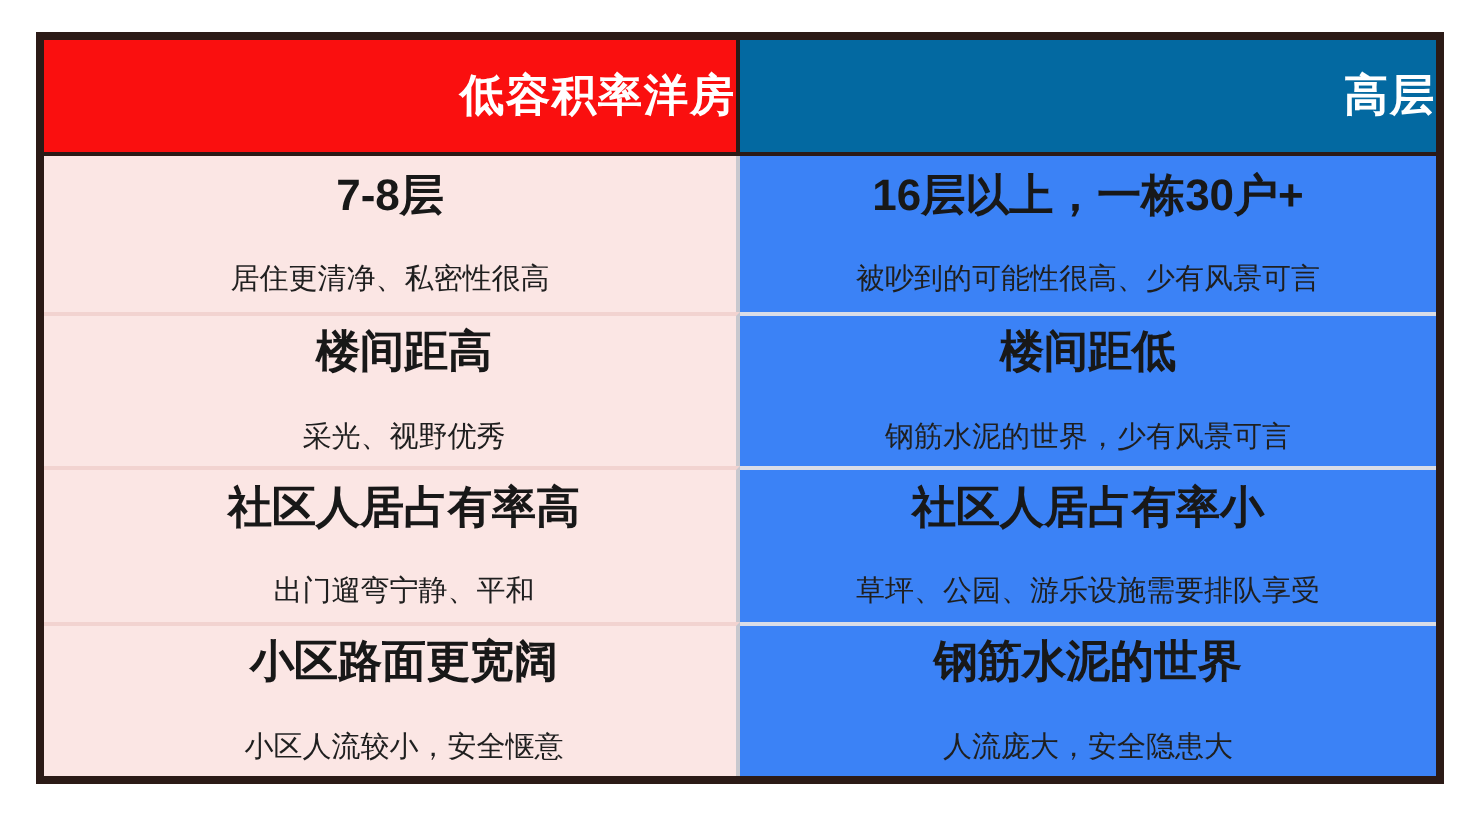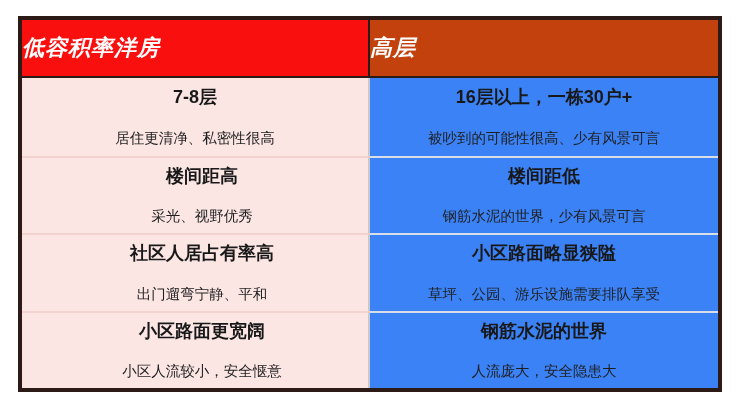--- a/index.html
+++ b/index.html
@@ -31,30 +31,29 @@
   .thead {
     display: flex;
     height: 56px;
     flex: 0 0 56px;
     border-bottom: 2px solid #2b1a16;
   }
   .th {
     flex: 1 1 50%;
     display: flex;
     align-items: center;
-    justify-content: flex-start;
+    justify-content: flex-end;
     box-sizing: border-box;
-    font-style: italic;
   }
   .th-left {
     background: #fa0f0f;
     border-right: 2px solid #2b1a16;
   }
   .th-right {
-    background: #c2410c;
+    background: #0369a1;
   }
   .th-label {
     color: #ffffff;
     font-size: 22px;
     font-weight: bold;
     letter-spacing: 1px;
     line-height: 1;
   }
 
   
@@ -84,21 +83,21 @@
   .td-left {
     background: #fbe6e4;
     border-right: 2px solid #c8c8ce;
   }
   .td-right {
     background: #3b82f6;
   }
 
   .cell-title {
     color: #181818;
-    font-size: 18px;
+    font-size: 22px;
     font-weight: bold;
     line-height: 1.25;
     text-align: center;
     white-space: nowrap;
   }
   .cell-sub {
     color: #1f1f1f;
     font-size: 14.5px;
     font-weight: normal;
     line-height: 1.3;
@@ -144,21 +143,21 @@
         <div class="cell-sub">钢筋水泥的世界，少有风景可言</div>
       </div>
     </div>
 
     <div class="trow">
       <div class="td td-left">
         <div class="cell-title">社区人居占有率高</div>
         <div class="cell-sub">出门遛弯宁静、平和</div>
       </div>
       <div class="td td-right">
-        <div class="cell-title">小区路面略显狭隘</div>
+        <div class="cell-title">社区人居占有率小</div>
         <div class="cell-sub">草坪、公园、游乐设施需要排队享受</div>
       </div>
     </div>
 
     <div class="trow">
       <div class="td td-left">
         <div class="cell-title">小区路面更宽阔</div>
         <div class="cell-sub">小区人流较小，安全惬意</div>
       </div>
       <div class="td td-right">

